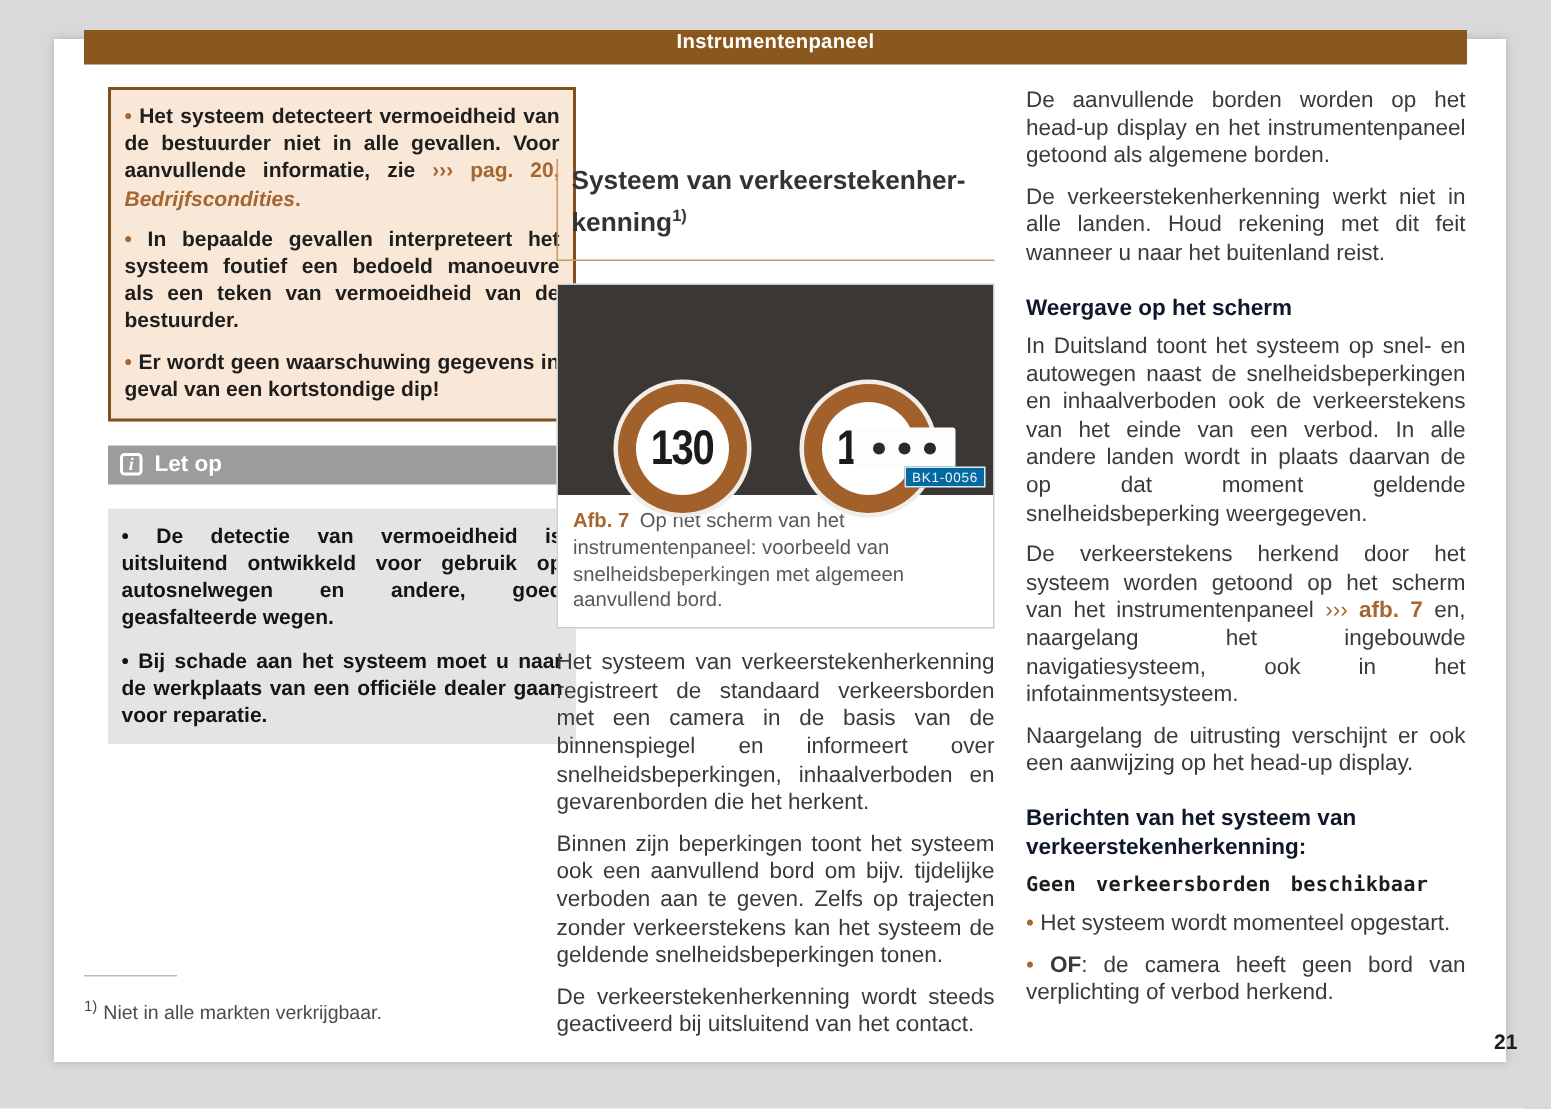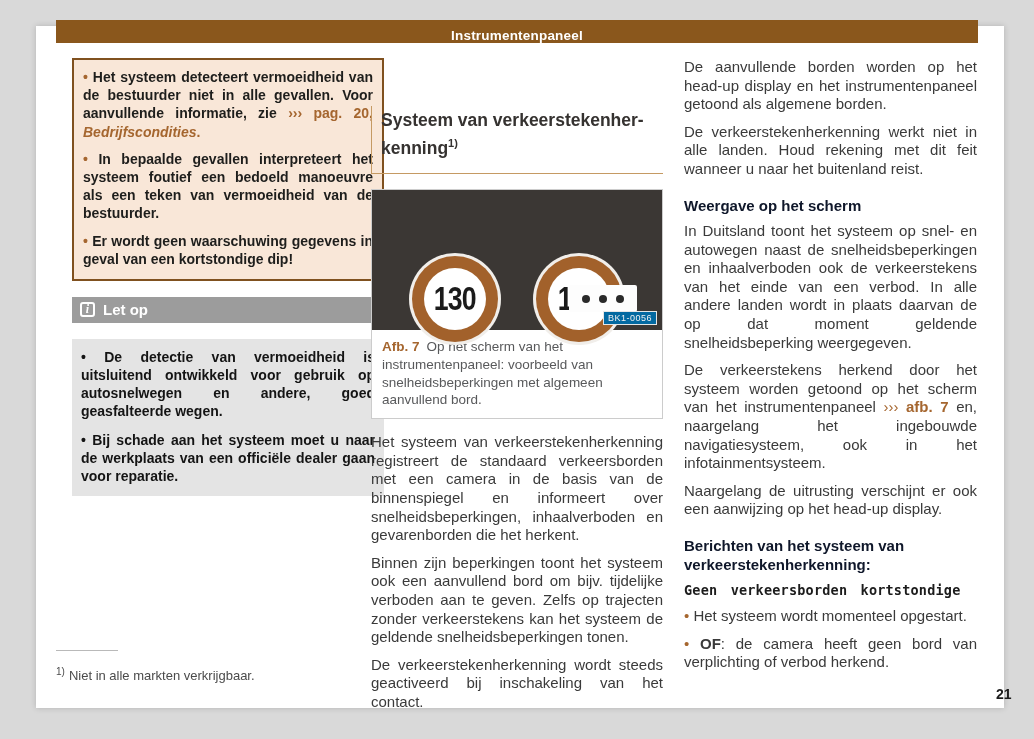--- a/index.html
+++ b/index.html
@@ -11,21 +11,21 @@
     overflow:hidden;
   }
   .page {
     position:absolute; left:36px; top:26px; width:968px; height:682px;
     background:#ffffff;
     box-shadow:0 0 6px rgba(0,0,0,0.18);
   }
   .header-bar {
     position:absolute; left:20px; top:-6px; width:922px; height:23px;
     background:#8a571c; color:#fff;
-    display:flex; align-items:flex-end; justify-content:center;
+    display:flex; align-items:flex-start; justify-content:center;
     font-size:13.5px; font-weight:bold; letter-spacing:0.2px;
   }
   .col { position:absolute; top:32px; }
   .col-left  { left:36px;  width:312px; }
   .col-mid   { left:335px; width:292px;margin-top:48px; }
   .col-right { left:648px; width:293px; }
 
   
   .warn {
     border:2px solid #80511f; background:#f9e7d8;
@@ -169,33 +169,33 @@
         <div class="fig-code">BK1-0056</div>
       </div>
       <figcaption class="fig-caption">
         <span class="cap-label">Afb. 7</span><span>Op het scherm van het instrumentenpaneel: voorbeeld van snelheidsbeperkingen met algemeen aanvullend bord.</span>
       </figcaption>
     </figure>
 
     <div class="body mid-body">
       <p>Het systeem van verkeerstekenherkenning registreert de standaard verkeersborden met een camera in de basis van de binnenspiegel en informeert over snelheidsbeperkingen, inhaalverboden en gevarenborden die het herkent.</p>
       <p>Binnen zijn beperkingen toont het systeem ook een aanvullend bord om bijv. tijdelijke verboden aan te geven. Zelfs op trajecten zonder verkeerstekens kan het systeem de geldende snelheidsbeperkingen tonen.</p>
-      <p>De verkeerstekenherkenning wordt steeds geactiveerd bij inschakeling van het contact.</p>
+      <p>De verkeerstekenherkenning wordt steeds geactiveerd bij uitsluitend van het contact.</p>
     </div>
   </div>
 
   <div class="col col-right body">
     <p>De aanvullende borden worden op het head-up display en het instrumentenpaneel getoond als algemene borden.</p>
     <p>De verkeerstekenherkenning werkt niet in alle landen. Houd rekening met dit feit wanneer u naar het buitenland reist.</p>
     <h2 class="rh">Weergave op het scherm</h2>
     <p>In Duitsland toont het systeem op snel- en autowegen naast de snelheidsbeperkingen en inhaalverboden ook de verkeerstekens van het einde van een verbod. In alle andere landen wordt in plaats daarvan de op dat moment geldende snelheidsbeperking weergegeven.</p>
     <p><span>De verkeerstekens herkend door het systeem worden getoond op het scherm van het instrumentenpaneel </span><span class="accent">›››</span> <span class="accent bold">afb. 7</span><span> en, naargelang het ingebouwde navigatiesysteem, ook in het infotainmentsysteem.</span></p>
     <p>Naargelang de uitrusting verschijnt er ook een aanwijzing op het head-up display.</p>
     <h2 class="rh">Berichten van het systeem van verkeerstekenherkenning:</h2>
-    <h3 class="msg-head">Geen verkeersborden kortstondige</h3>
+    <h3 class="msg-head">Geen verkeersborden beschikbaar</h3>
     <p class="blt">Het systeem wordt momenteel opgestart.</p>
     <p class="blt"><strong>OF</strong><span>: de camera heeft geen bord van verplichting of verbod herkend.</span></p>
   </div>
 
   <div class="footnote-rule"></div>
   <div class="footnote">
     <sup>1)</sup><span>Niet in alle markten verkrijgbaar.</span>
   </div>
 </div>
 

